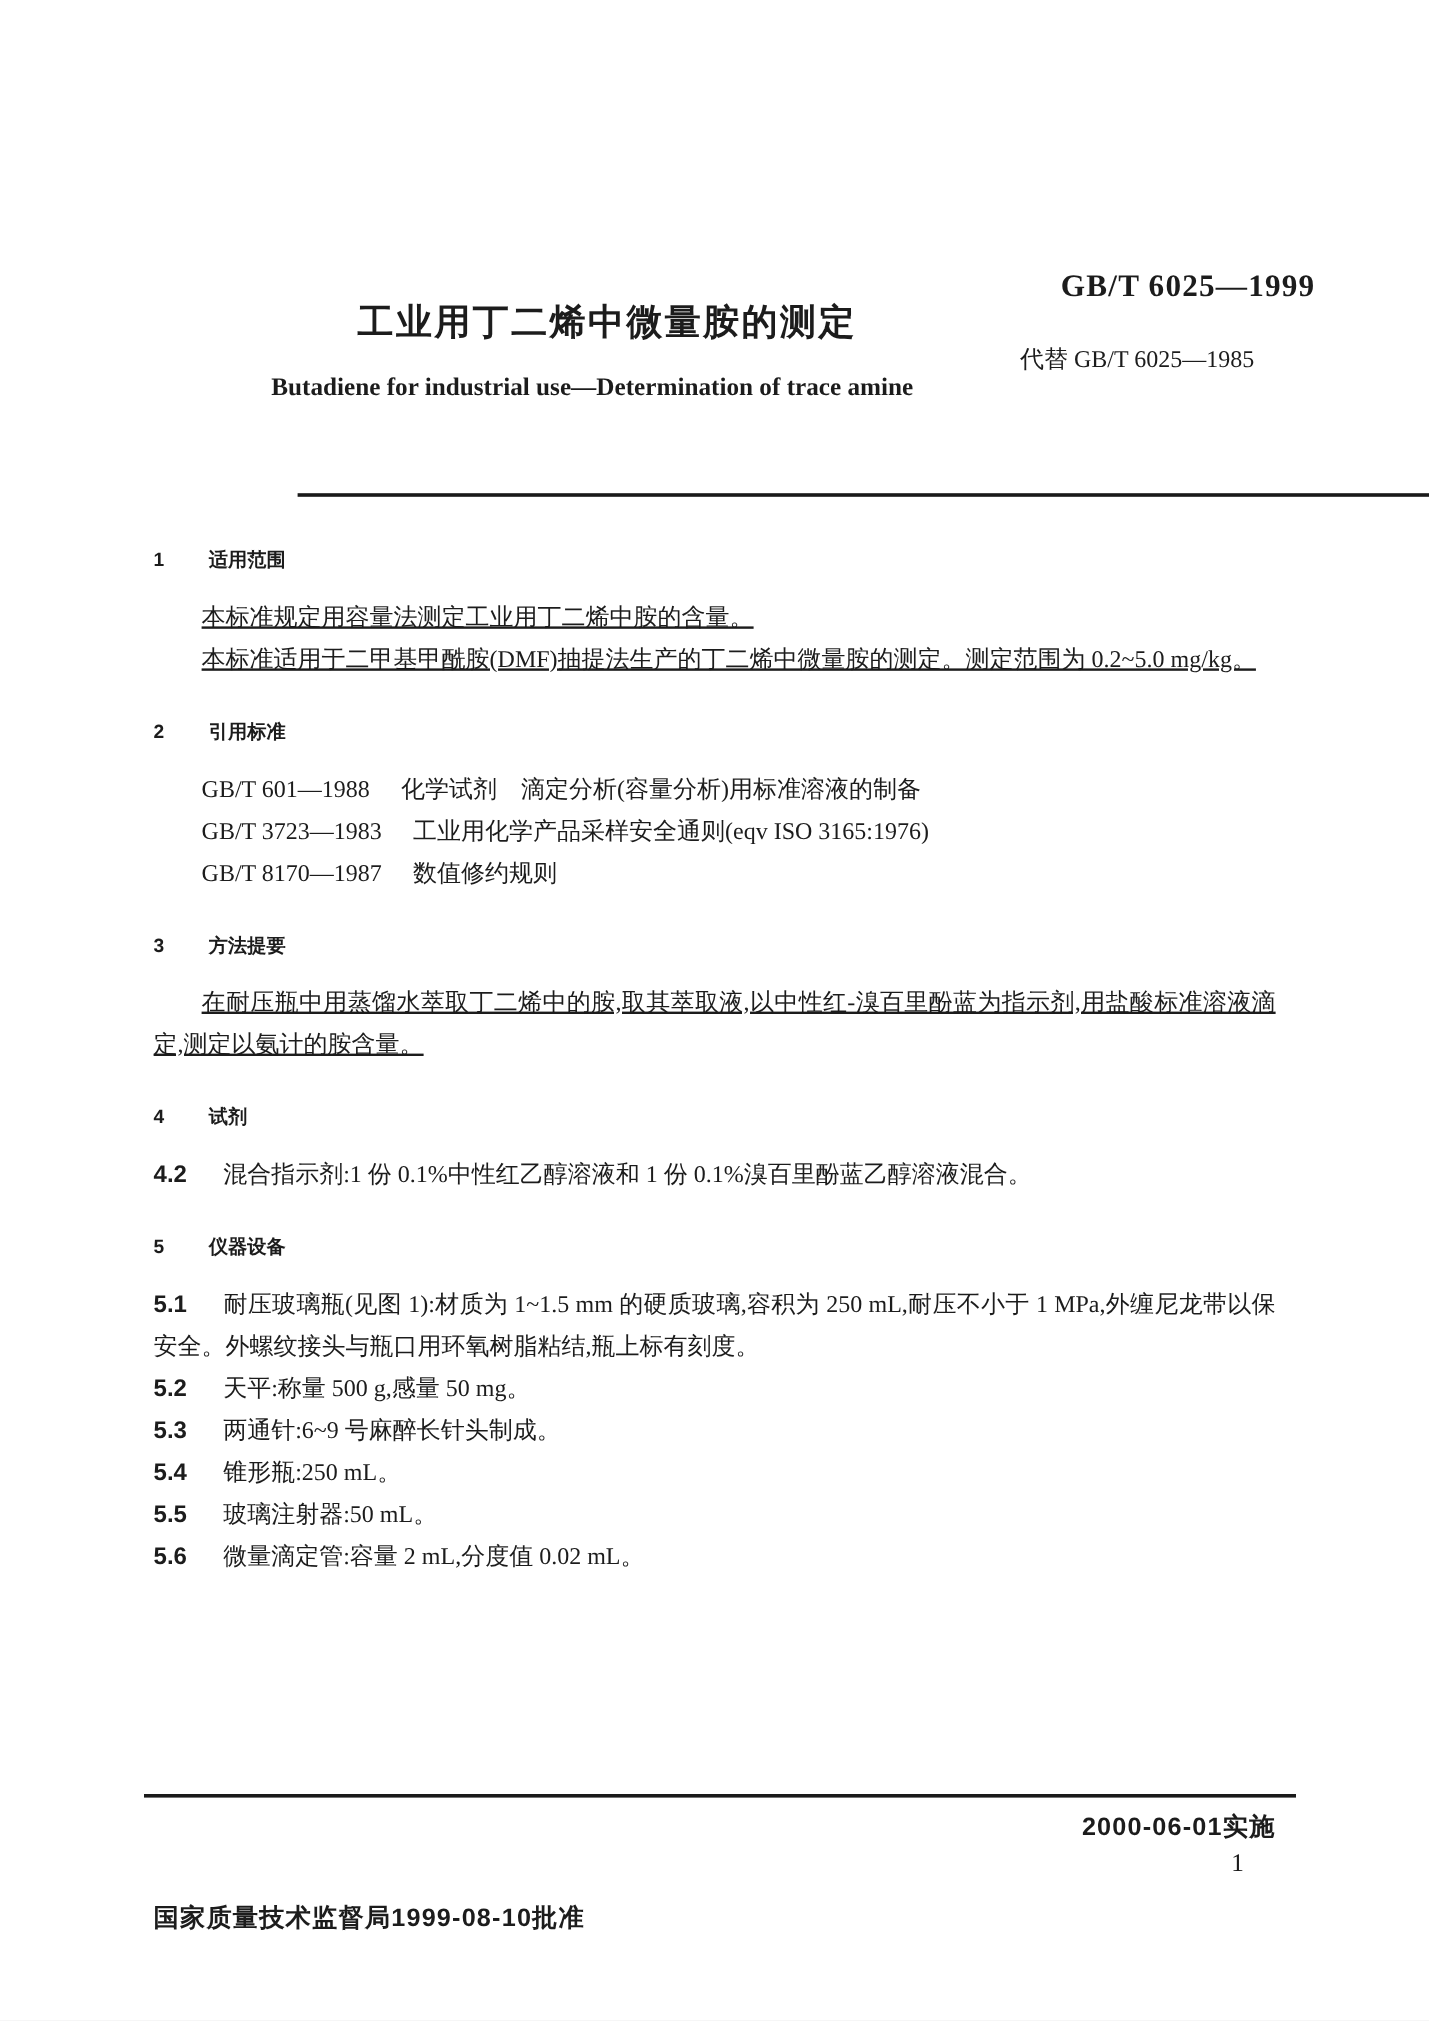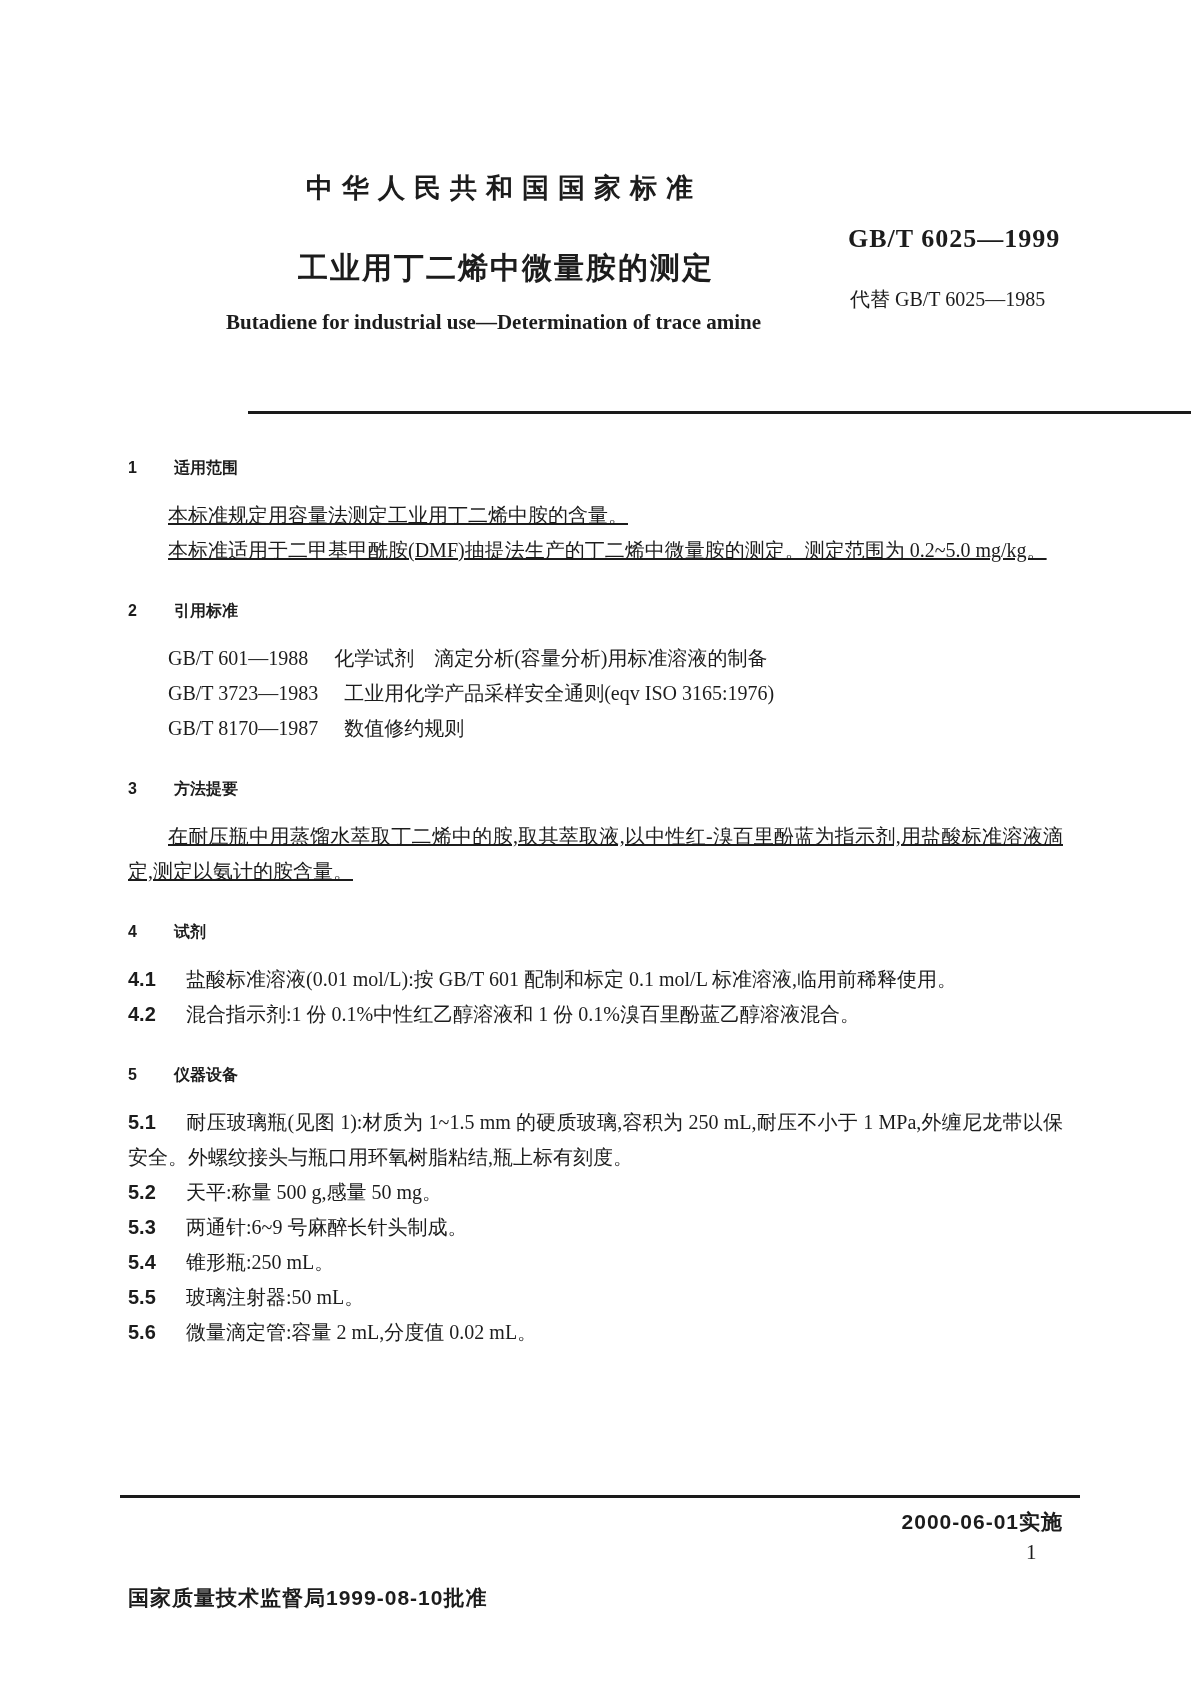--- a/index.html
+++ b/index.html
@@ -13,21 +13,21 @@
     overflow:hidden;
   }
   
   .header{position:absolute;left:128px;top:0;width:935px;height:450px;}
   .std-caption{
     position:absolute;left:178px;top:170px;
     font-family:"Liberation Sans","DejaVu Sans",sans-serif;
     font-weight:700;font-size:27px;letter-spacing:9px;white-space:nowrap;
   }
   .std-code{
-    position:absolute;left:720px;top:224px;
+    position:absolute;left:756px;top:224px;
     font-weight:700;font-size:26px;letter-spacing:1px;white-space:nowrap;
   }
   .title-zh{
     position:absolute;left:170px;top:248px;
     font-family:"Liberation Sans","DejaVu Sans",sans-serif;
     font-weight:700;font-size:30px;letter-spacing:2px;white-space:nowrap;
   }
   .replaces{
     position:absolute;left:722px;top:286px;
     font-size:20px;white-space:nowrap;
@@ -79,21 +79,20 @@
     position:absolute;left:1026px;top:1540px;
     font-size:21px;
   }
 </style>
 </head>
 <body>
 
 <div class="page">
 
   <div class="header">
-    <div class="std-caption">中华人民共和国国家标准</div>
     <div class="std-code">GB/T 6025—1999</div>
     <div class="title-zh">工业用丁二烯中微量胺的测定</div>
     <div class="replaces">代替 GB/T 6025—1985</div>
     <div class="title-en">Butadiene for industrial use—Determination of trace amine</div>
     <div class="rule-top"></div>
   </div>
 
   <div class="doc-body" id="sections">
       <section class="sec">
         <div class="sec-heading"><span class="sec-num">1</span><span class="sec-title">适用范围</span></div>
@@ -105,21 +104,20 @@
         <p class="para ref"><span class="ref-code">GB/T 601—1988</span><span class="ref-title">化学试剂　滴定分析(容量分析)用标准溶液的制备</span></p>
         <p class="para ref"><span class="ref-code">GB/T 3723—1983</span><span class="ref-title">工业用化学产品采样安全通则(eqv ISO 3165:1976)</span></p>
         <p class="para ref"><span class="ref-code">GB/T 8170—1987</span><span class="ref-title">数值修约规则</span></p>
       </section>
       <section class="sec">
         <div class="sec-heading"><span class="sec-num">3</span><span class="sec-title">方法提要</span></div>
         <p class="para indent">在耐压瓶中用蒸馏水萃取丁二烯中的胺,取其萃取液,以中性红-溴百里酚蓝为指示剂,用盐酸标准溶液滴定,测定以氨计的胺含量。</p>
       </section>
       <section class="sec">
         <div class="sec-heading"><span class="sec-num">4</span><span class="sec-title">试剂</span></div>
-        <p class="para item"><span class="inum">4.1</span><span class="itext">盐酸标准溶液(0.01 mol/L):按 GB/T 601 配制和标定 0.1 mol/L 标准溶液,临用前稀释使用。</span></p>
         <p class="para item"><span class="inum">4.2</span><span class="itext">混合指示剂:1 份 0.1%中性红乙醇溶液和 1 份 0.1%溴百里酚蓝乙醇溶液混合。</span></p>
       </section>
       <section class="sec">
         <div class="sec-heading"><span class="sec-num">5</span><span class="sec-title">仪器设备</span></div>
         <p class="para item"><span class="inum">5.1</span><span class="itext">耐压玻璃瓶(见图 1):材质为 1~1.5 mm 的硬质玻璃,容积为 250 mL,耐压不小于 1 MPa,外缠尼龙带以保安全。外螺纹接头与瓶口用环氧树脂粘结,瓶上标有刻度。</span></p>
         <p class="para item"><span class="inum">5.2</span><span class="itext">天平:称量 500 g,感量 50 mg。</span></p>
         <p class="para item"><span class="inum">5.3</span><span class="itext">两通针:6~9 号麻醉长针头制成。</span></p>
         <p class="para item"><span class="inum">5.4</span><span class="itext">锥形瓶:250 mL。</span></p>
         <p class="para item"><span class="inum">5.5</span><span class="itext">玻璃注射器:50 mL。</span></p>
         <p class="para item"><span class="inum">5.6</span><span class="itext">微量滴定管:容量 2 mL,分度值 0.02 mL。</span></p>

